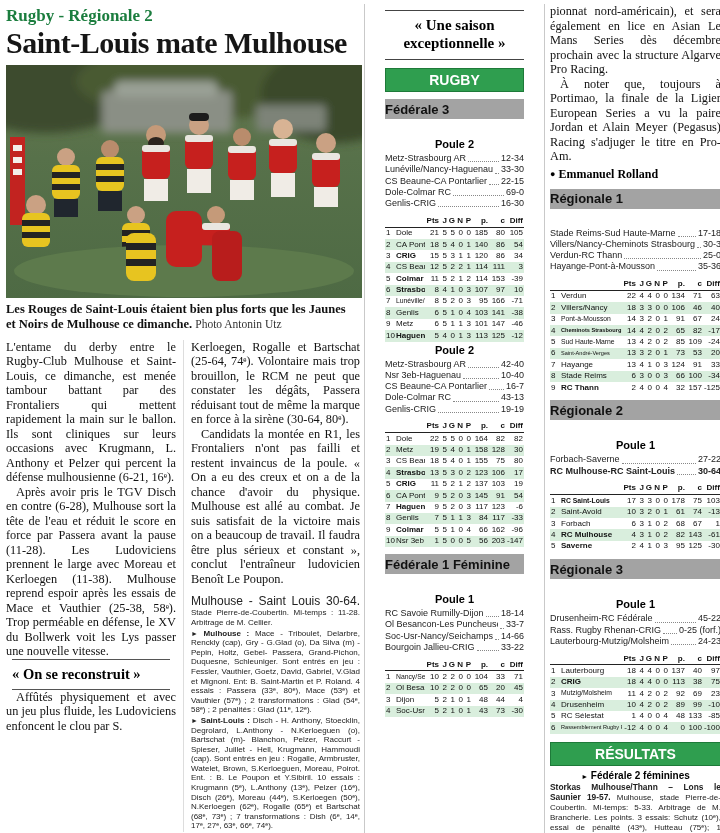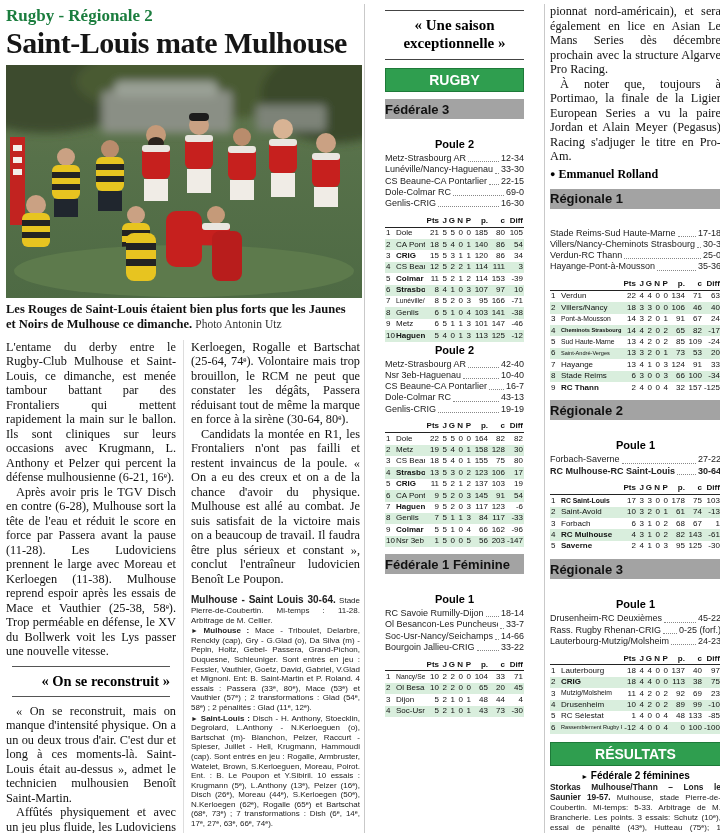--- a/index.html
+++ b/index.html
@@ -15,24 +15,24 @@
 
   .photo { width:356px; height:233px; margin-left:2px; background:#55704a; }
   .caption { font:bold 12.5px/1.2 "Liberation Serif", serif; color:#111; margin:4px 2px 8px 2px; }
   .caption .credit { font-weight:normal; color:#333; font-size:11.5px; }
 
   .artcols { display:flex; margin-left:2px; }
   .artcol { width:50%; padding-right:7px; }
   .artcol + .artcol { border-left:1px solid #ddd; padding-left:7px; padding-right:0; }
   .ap { font:12.3px/1.18 "Liberation Serif", serif; color:#111; text-align:justify; }
   .ap.ind { text-indent:10px; }
-  .subhead { text-align:right; font:bold 14.5px "Liberation Serif", serif; border-top:1.5px solid #555; border-bottom:1.5px solid #555; margin:7px 6px; padding:6px 0; }
+  .subhead { text-align:left; font:bold 14.5px "Liberation Serif", serif; border-top:1.5px solid #555; border-bottom:1.5px solid #555; margin:0 6px; padding:6px 0; }
 
   .sheet { font:8px/1.2 "Liberation Sans", sans-serif; color:#222; margin-top:8px; text-align:justify; }
-  .sheet .lead { font-weight:bold; font-size:10px; }
+  .sheet .lead { font-weight:normal; font-size:12px; }
   .sheet p { margin-bottom:1px; }
   .arrow { font-size:7px; }
 
   .qbox { border-top:1.5px solid #444; margin-top:6px; }
   .qtitle { text-align:center; font:bold 15px/1.2 "Liberation Serif", serif; padding:5px 8px 7px; border-bottom:1.5px solid #444; margin-bottom:7px; }
 
   .bar-dark { background:#2f9e4f; border:1px solid #1e7a39; color:#fff; text-align:center; font:bold 14px "Liberation Sans", sans-serif; padding:3px 0; margin:8px 0 4px; }
   .bar { background:#a3a3a3; text-align:left; font:bold 13px "Liberation Sans", sans-serif; color:#111; padding:2.5px 0; margin:7px 0 19px; }
   .poule { text-align:center; font:bold 11px "Liberation Sans", sans-serif; margin:2px 0 3px; }
 
@@ -149,21 +149,20 @@
       <div class="caption"><span>Les Rouges de Saint-Louis étaient bien plus forts que les Jaunes et Noirs de Mulhouse ce dimanche.</span> <span class="credit">Photo Antonin Utz</span></div>
 
       <div class="artcols">
         <div class="artcol">
           <div>
               <p class="ap">L'entame du derby entre le Rugby-Club Mulhouse et Saint-Louis, ce dimanche, est menée tambour battant par des Frontaliers qui mettent rapidement la main sur le ballon. Ils sont cliniques sur leurs occasions avec Krugmann, L. Anthony et Pelzer qui percent la défense mulhousienne (6-21, 16ᵉ).</p>
               <p class="ap ind">Après avoir pris le TGV Disch en contre (6-28), Mulhouse sort la tête de l'eau et réduit le score en force par Passera avant la pause (11-28). Les Ludoviciens prennent le large avec Moreau et Kerloegen (11-38). Mulhouse reprend espoir après les essais de Mace et Vauthier (25-38, 58ᵉ). Trop perméable en défense, le XV du Bollwerk voit les Lys passer une nouvelle vitesse.</p>
             </div>
           <div class="subhead">« On se reconstruit »</div>
           <div>
-              <p class="ap ind">« On se reconstruit, mais on manque d'intensité physique. On a un ou deux trous d'air. C'est dur et long à ces moments-là. Saint-Louis était au-dessus », admet le technicien mulhousien Benoît Saint-Martin.</p>
               <p class="ap ind">Affûtés physiquement et avec un jeu plus fluide, les Ludoviciens enfoncent le clou par S.</p>
             </div>
         </div>
         <div class="artcol">
           <div>
               <p class="ap">Kerloegen, Rogalle et Bartschat (25-64, 74ᵉ). Volontaire mais trop brouillon, le RCM ne peut que constater les dégâts, Passera réduisant tout de même la marque en force à la sirène (30-64, 80ᵉ).</p>
               <p class="ap ind">Candidats la montée en R1, les Frontaliers n'ont pas failli et restent invaincus de la poule. « On a eu des creux et on a de la chance d'avoir du physique. Mulhouse est allé au combat. Je suis satisfait de la victoire mais on a beaucoup de travail. Il faudra être plus sérieux et constant », conclut l'entraîneur ludovicien Benoît Le Poupon.</p>
             </div>
           <div class="sheet">
             <p><span class="lead">Mulhouse - Saint Louis 30-64.</span><span> Stade Pierre-de-Coubertin. Mi-temps : 11-28. Arbitrage de M. Cellier.</span></p>
@@ -848,21 +847,21 @@
               <span class="stc nv">-30</span>
             </div>
           </div>
       </section>
 
       <section>
         <div class="bar">Régionale 3</div>
         <div class="poule">Poule 1</div>
         <div class="fxwrap">
             <div class="fx">
-              <span class="fxt">Drusenheim-RC Deuxièmes</span>
+              <span class="fxt">Drusenheim-RC Fédérale</span>
               <span class="fxd"></span>
               <span class="fxs">45-22</span>
             </div>
             <div class="fx">
               <span class="fxt">Rass. Rugby Rhenan-CRIG</span>
               <span class="fxd"></span>
               <span class="fxs">0-25 (forf.)</span>
             </div>
             <div class="fx">
               <span class="fxt">Lauterbourg-Mutzig/Molsheim</span>

